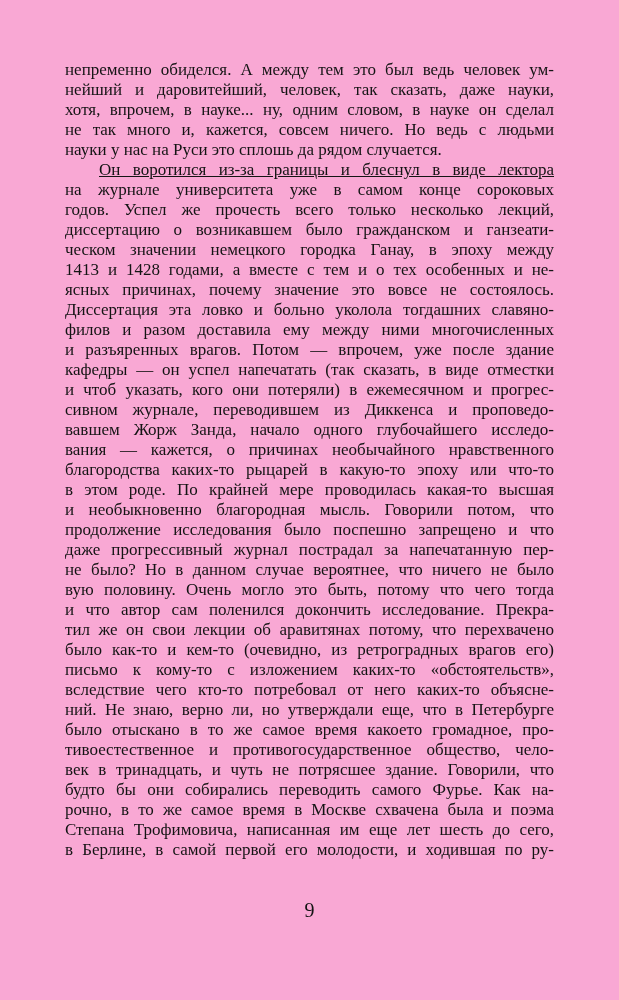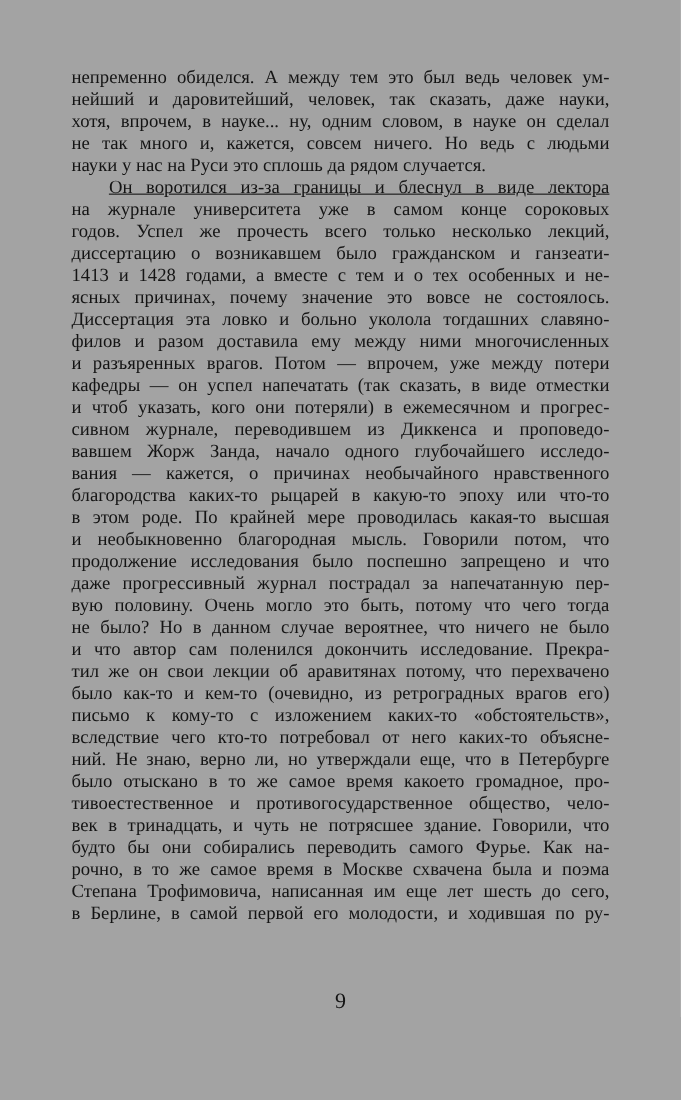--- a/index.html
+++ b/index.html
@@ -4,21 +4,21 @@
 <style>
   html, body {
     margin: 0;
     padding: 0;
     background: #ffffff;
   }
   .page {
     position: relative;
     width: 619px;
     height: 1000px;
-    background: #a3a3a3;
+    background: #f9a8d4;
     overflow: hidden;
     font-family: "Liberation Serif", "DejaVu Serif", serif;
     color: #141414;
   }
   .text-block {
     position: absolute;
     left: 65px;
     top: 60px;
     width: 489px;
     font-size: 17px;
@@ -62,37 +62,38 @@
         <div class="line">нейший и даровитейший, человек, так сказать, даже науки,</div>
         <div class="line">хотя, впрочем, в науке... ну, одним словом, в науке он сделал</div>
         <div class="line">не так много и, кажется, совсем ничего. Но ведь с людьми</div>
         <div class="line last">науки у нас на Руси это сплошь да рядом случается.</div>
       </div>
       <div class="paragraph">
         <div class="line indent">Он воротился из-за границы и блеснул в виде лектора</div>
         <div class="line">на журнале университета уже в самом конце сороковых</div>
         <div class="line">годов. Успел же прочесть всего только несколько лекций,</div>
         <div class="line">диссертацию о возникавшем было гражданском и ганзеати-</div>
+        <div class="line">ческом значении немецкого городка Ганау, в эпоху между</div>
         <div class="line">1413 и 1428 годами, а вместе с тем и о тех особенных и не-</div>
         <div class="line">ясных причинах, почему значение это вовсе не состоялось.</div>
         <div class="line">Диссертация эта ловко и больно уколола тогдашних славяно-</div>
         <div class="line">филов и разом доставила ему между ними многочисленных</div>
-        <div class="line">и разъяренных врагов. Потом — впрочем, уже между потери</div>
+        <div class="line">и разъяренных врагов. Потом — впрочем, уже после здание</div>
         <div class="line">кафедры — он успел напечатать (так сказать, в виде отместки</div>
         <div class="line">и чтоб указать, кого они потеряли) в ежемесячном и прогрес-</div>
         <div class="line">сивном журнале, переводившем из Диккенса и проповедо-</div>
         <div class="line">вавшем Жорж Занда, начало одного глубочайшего исследо-</div>
         <div class="line">вания — кажется, о причинах необычайного нравственного</div>
         <div class="line">благородства каких-то рыцарей в какую-то эпоху или что-то</div>
         <div class="line">в этом роде. По крайней мере проводилась какая-то высшая</div>
         <div class="line">и необыкновенно благородная мысль. Говорили потом, что</div>
         <div class="line">продолжение исследования было поспешно запрещено и что</div>
         <div class="line">даже прогрессивный журнал пострадал за напечатанную пер-</div>
+        <div class="line">не было? Но в данном случае вероятнее, что ничего не было</div>
         <div class="line">вую половину. Очень могло это быть, потому что чего тогда</div>
-        <div class="line">не было? Но в данном случае вероятнее, что ничего не было</div>
         <div class="line">и что автор сам поленился докончить исследование. Прекра-</div>
         <div class="line">тил же он свои лекции об аравитянах потому, что перехвачено</div>
         <div class="line">было как-то и кем-то (очевидно, из ретроградных врагов его)</div>
         <div class="line">письмо к кому-то с изложением каких-то «обстоятельств»,</div>
         <div class="line">вследствие чего кто-то потребовал от него каких-то объясне-</div>
         <div class="line">ний. Не знаю, верно ли, но утверждали еще, что в Петербурге</div>
         <div class="line">было отыскано в то же самое время какоето громадное, про-</div>
         <div class="line">тивоестественное и противогосударственное общество, чело-</div>
         <div class="line">век в тринадцать, и чуть не потрясшее здание. Говорили, что</div>
         <div class="line">будто бы они собирались переводить самого Фурье. Как на-</div>

